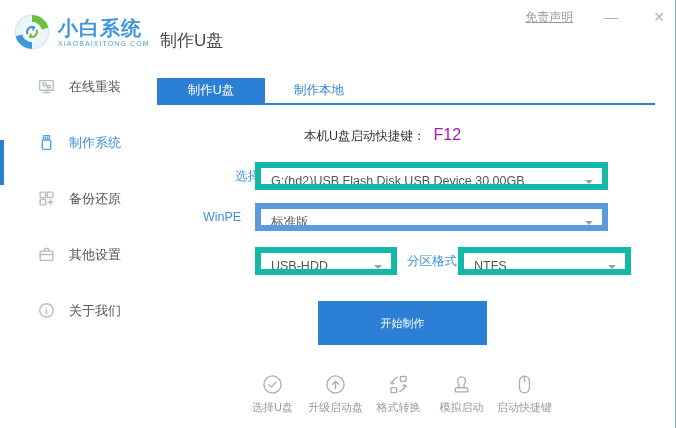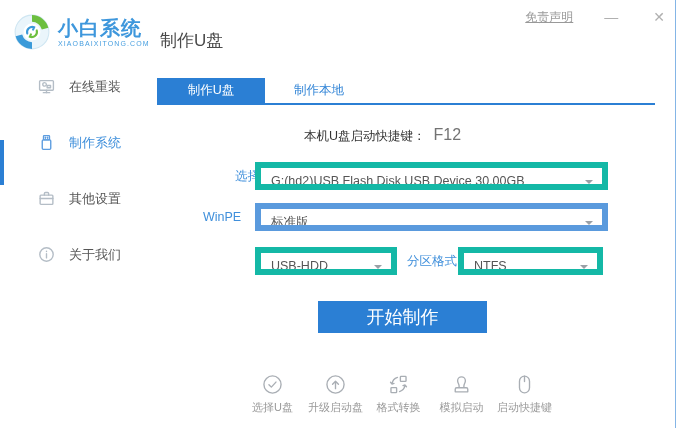--- a/index.html
+++ b/index.html
@@ -40,44 +40,44 @@
   .content { position:absolute; left:157px; top:78px; width:519px; height:350px; }
   .tabbar { position:absolute; top:0; left:0; width:498px; height:25px; }
   .tab {
     position:absolute; top:0; width:108px; height:25px;
     text-align:center; line-height:25px; font-size:12.5px; cursor:pointer;
   }
   .tab.active { left:0; background:#2b7fd4; color:#fff; }
   .tab.inactive { left:108px; color:#2f83d6; background:#fff; }
   .tab-underline { position:absolute; top:25px; left:0; width:498px; height:2px; background:#2b7fd4; }
   .hotkey { position:absolute; top:48px; left:0; width:451px; text-align:center; font-size:12.5px; color:#333; }
-  .hotkey .key { color:#737373; font-size:16px;margin-left:8px; }
+  .hotkey .key { color:#a21caf; font-size:16px;margin-left:8px; }
   .lbl { position:absolute; left:46px; height:28px; line-height:28px; font-size:12.5px; color:#3f8fdb; white-space:nowrap; }
   .lbl-usb   { top:84px;margin-left:32px; }
   .lbl-winpe { top:125px; }
   .lbl-mode  { top:169px; }
   .lbl-part  { top:169px; left:250px; }
   .dd {
     position:absolute; height:28px; background:#fff;
     border:6px solid #14b8a6; font-size:12.5px; color:#555;
     line-height:26px; padding-left:10px; cursor:pointer;
     white-space:nowrap; overflow:hidden;
   }
   .dd-usb   { left:98px;  top:84px;  width:353px; }
   .dd-winpe { left:98px;  top:125px; width:353px; border-color:#5a9add; }
   .dd-mode  { left:98px;  top:169px; width:142px; }
-  .dd-part  { left:301px; top:169px; width:145px; }
+  .dd-part  { left:301px; top:169px; width:173px; }
   .caret {
     position:absolute; right:9px; top:12px; width:0; height:0;
     border-left:4px solid transparent; border-right:4px solid transparent;
     border-top:4px solid #9aa0a6;
   }
   .start-btn {
-    position:absolute; left:161px; top:223px; width:169px; height:32px;
-    background:#2b7fd4; color:#fff; font-size:18px; border:none; cursor:pointer;
+    position:absolute; left:161px; top:223px; width:169px; height:44px;
+    background:#2b7fd4; color:#fff; font-size:11px; border:none; cursor:pointer;
     font-family:inherit;
   }
   .tools { position:absolute; left:84px; top:295px; display:flex; }
   .tool { width:63px; display:flex; flex-direction:column; align-items:center; gap:4px; cursor:pointer; }
   .tool svg { stroke:#a9aeb4; }
   .tool-label { font-size:11px; color:#999; white-space:nowrap; }
   .oicon { fill:none; stroke-width:1.3; stroke-linecap:round; stroke-linejoin:round; }
 </style>
 </head>
 <body>
@@ -123,20 +123,29 @@
     <div class="side-item active">
       <svg class="si oicon" width="17" height="17" viewBox="0 0 16 16">
         <rect x="5.2" y="1.5" width="5.6" height="4" rx="0.5"></rect>
         <line x1="7" y1="3" x2="7" y2="4"></line>
         <line x1="9" y1="3" x2="9" y2="4"></line>
         <rect x="4" y="5.5" width="8" height="9" rx="1"></rect>
       </svg>
       <span>制作系统</span>
     </div>
 
+    <div class="side-item">
+      <svg class="si oicon" width="17" height="17" viewBox="0 0 16 16">
+        <rect x="2" y="2" width="5.2" height="5.2" rx="0.5"></rect>
+        <rect x="8.8" y="2" width="5.2" height="5.2" rx="0.5"></rect>
+        <rect x="2" y="8.8" width="5.2" height="5.2" rx="0.5"></rect>
+        <path d="M9.5 11.5 h4.5 M11.8 9.2 v4.6"></path>
+      </svg>
+      <span>备份还原</span>
+    </div>
 
     <div class="side-item">
       <svg class="si oicon" width="17" height="17" viewBox="0 0 16 16">
         <rect x="2" y="4.8" width="12" height="8.7" rx="0.8"></rect>
         <path d="M6 4.8 V3.4 a1 1 0 0 1 1 -1 h2 a1 1 0 0 1 1 1 v1.4"></path>
         <line x1="2" y1="8" x2="14" y2="8"></line>
       </svg>
       <span>其他设置</span>
     </div>
 

